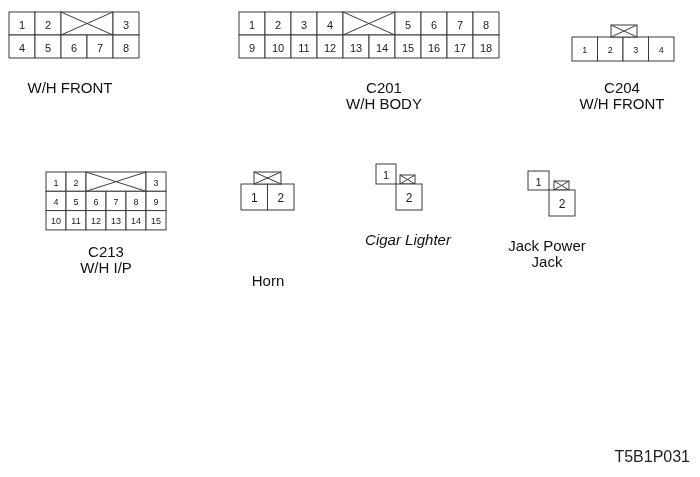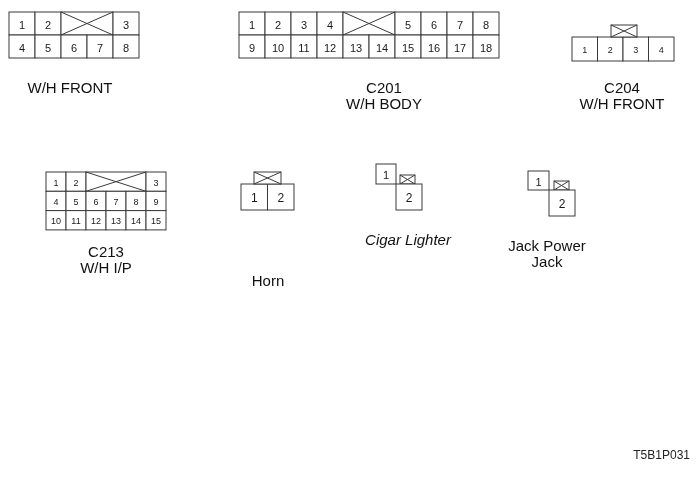--- a/index.html
+++ b/index.html
@@ -5,21 +5,21 @@
     html, body { margin: 0; padding: 0; background: #ffffff; }
     body { width: 700px; height: 477px; position: relative; overflow: hidden;
            font-family: "Liberation Sans", sans-serif; color: #1a1a1a; }
     svg#diagram { position: absolute; left: 0; top: 0; }
     .cell { fill: #ffffff; stroke: #3a3a3a; stroke-width: 1; }
     .xline { stroke: #3a3a3a; stroke-width: 1; fill: none; }
     .pin-txt { font-family: "Liberation Sans", sans-serif; font-size: 11px; fill: #1a1a1a; text-anchor: middle; dominant-baseline: central; }
     .pin-txt-sm { font-size: 9px; }
     .pin-txt-lg { font-size: 12px; }
     .lbl { position: absolute; text-align: center; font-size: 15px; line-height: 16px; color: #111; white-space: nowrap; transform: translateX(-50%); }
-    .ref { position: absolute; right: 10px; top: 448px; font-size: 12px; color: #222; }
+    .ref { position: absolute; right: 10px; top: 448px; font-size: 16px; color: #222; }
   </style>
 </head>
 <body>
 
 <svg id="diagram" width="700" height="477" viewBox="0 0 700 477">
     <g>
       <g>
         <rect x="9" y="12" width="26" height="23" class="cell"></rect>
         <text x="22" y="24.5" class="pin-txt ">1</text>
       </g>

